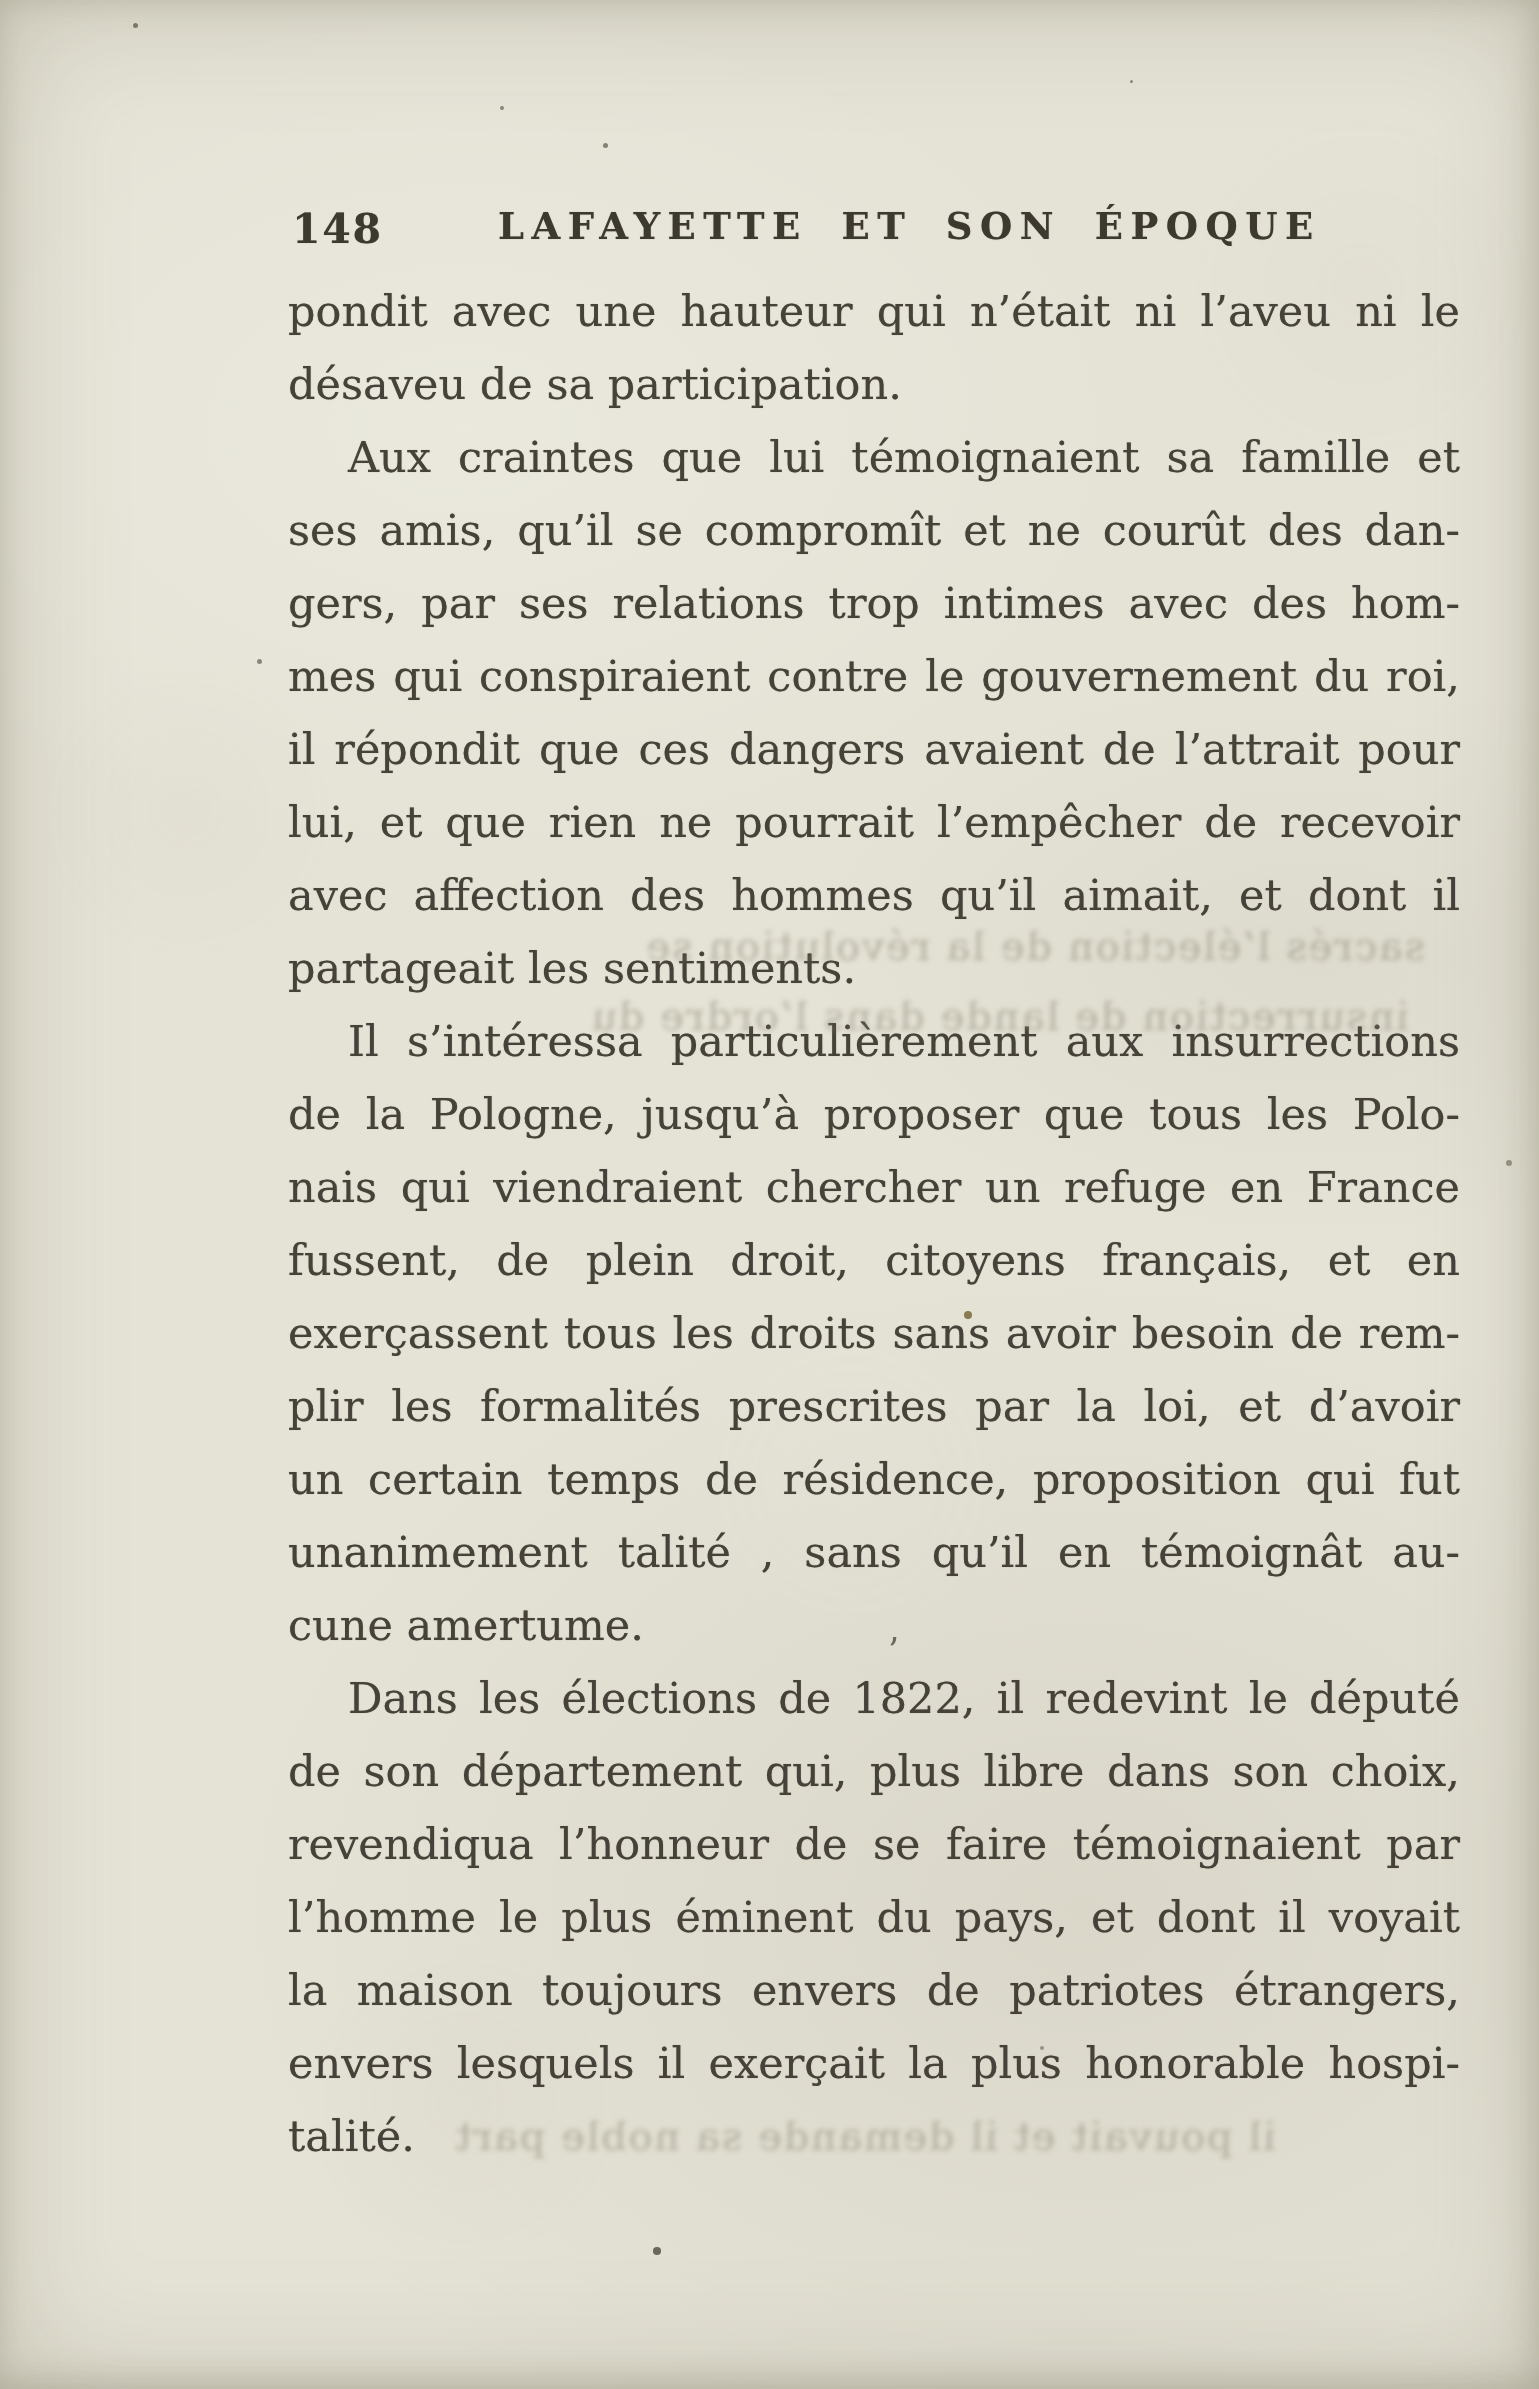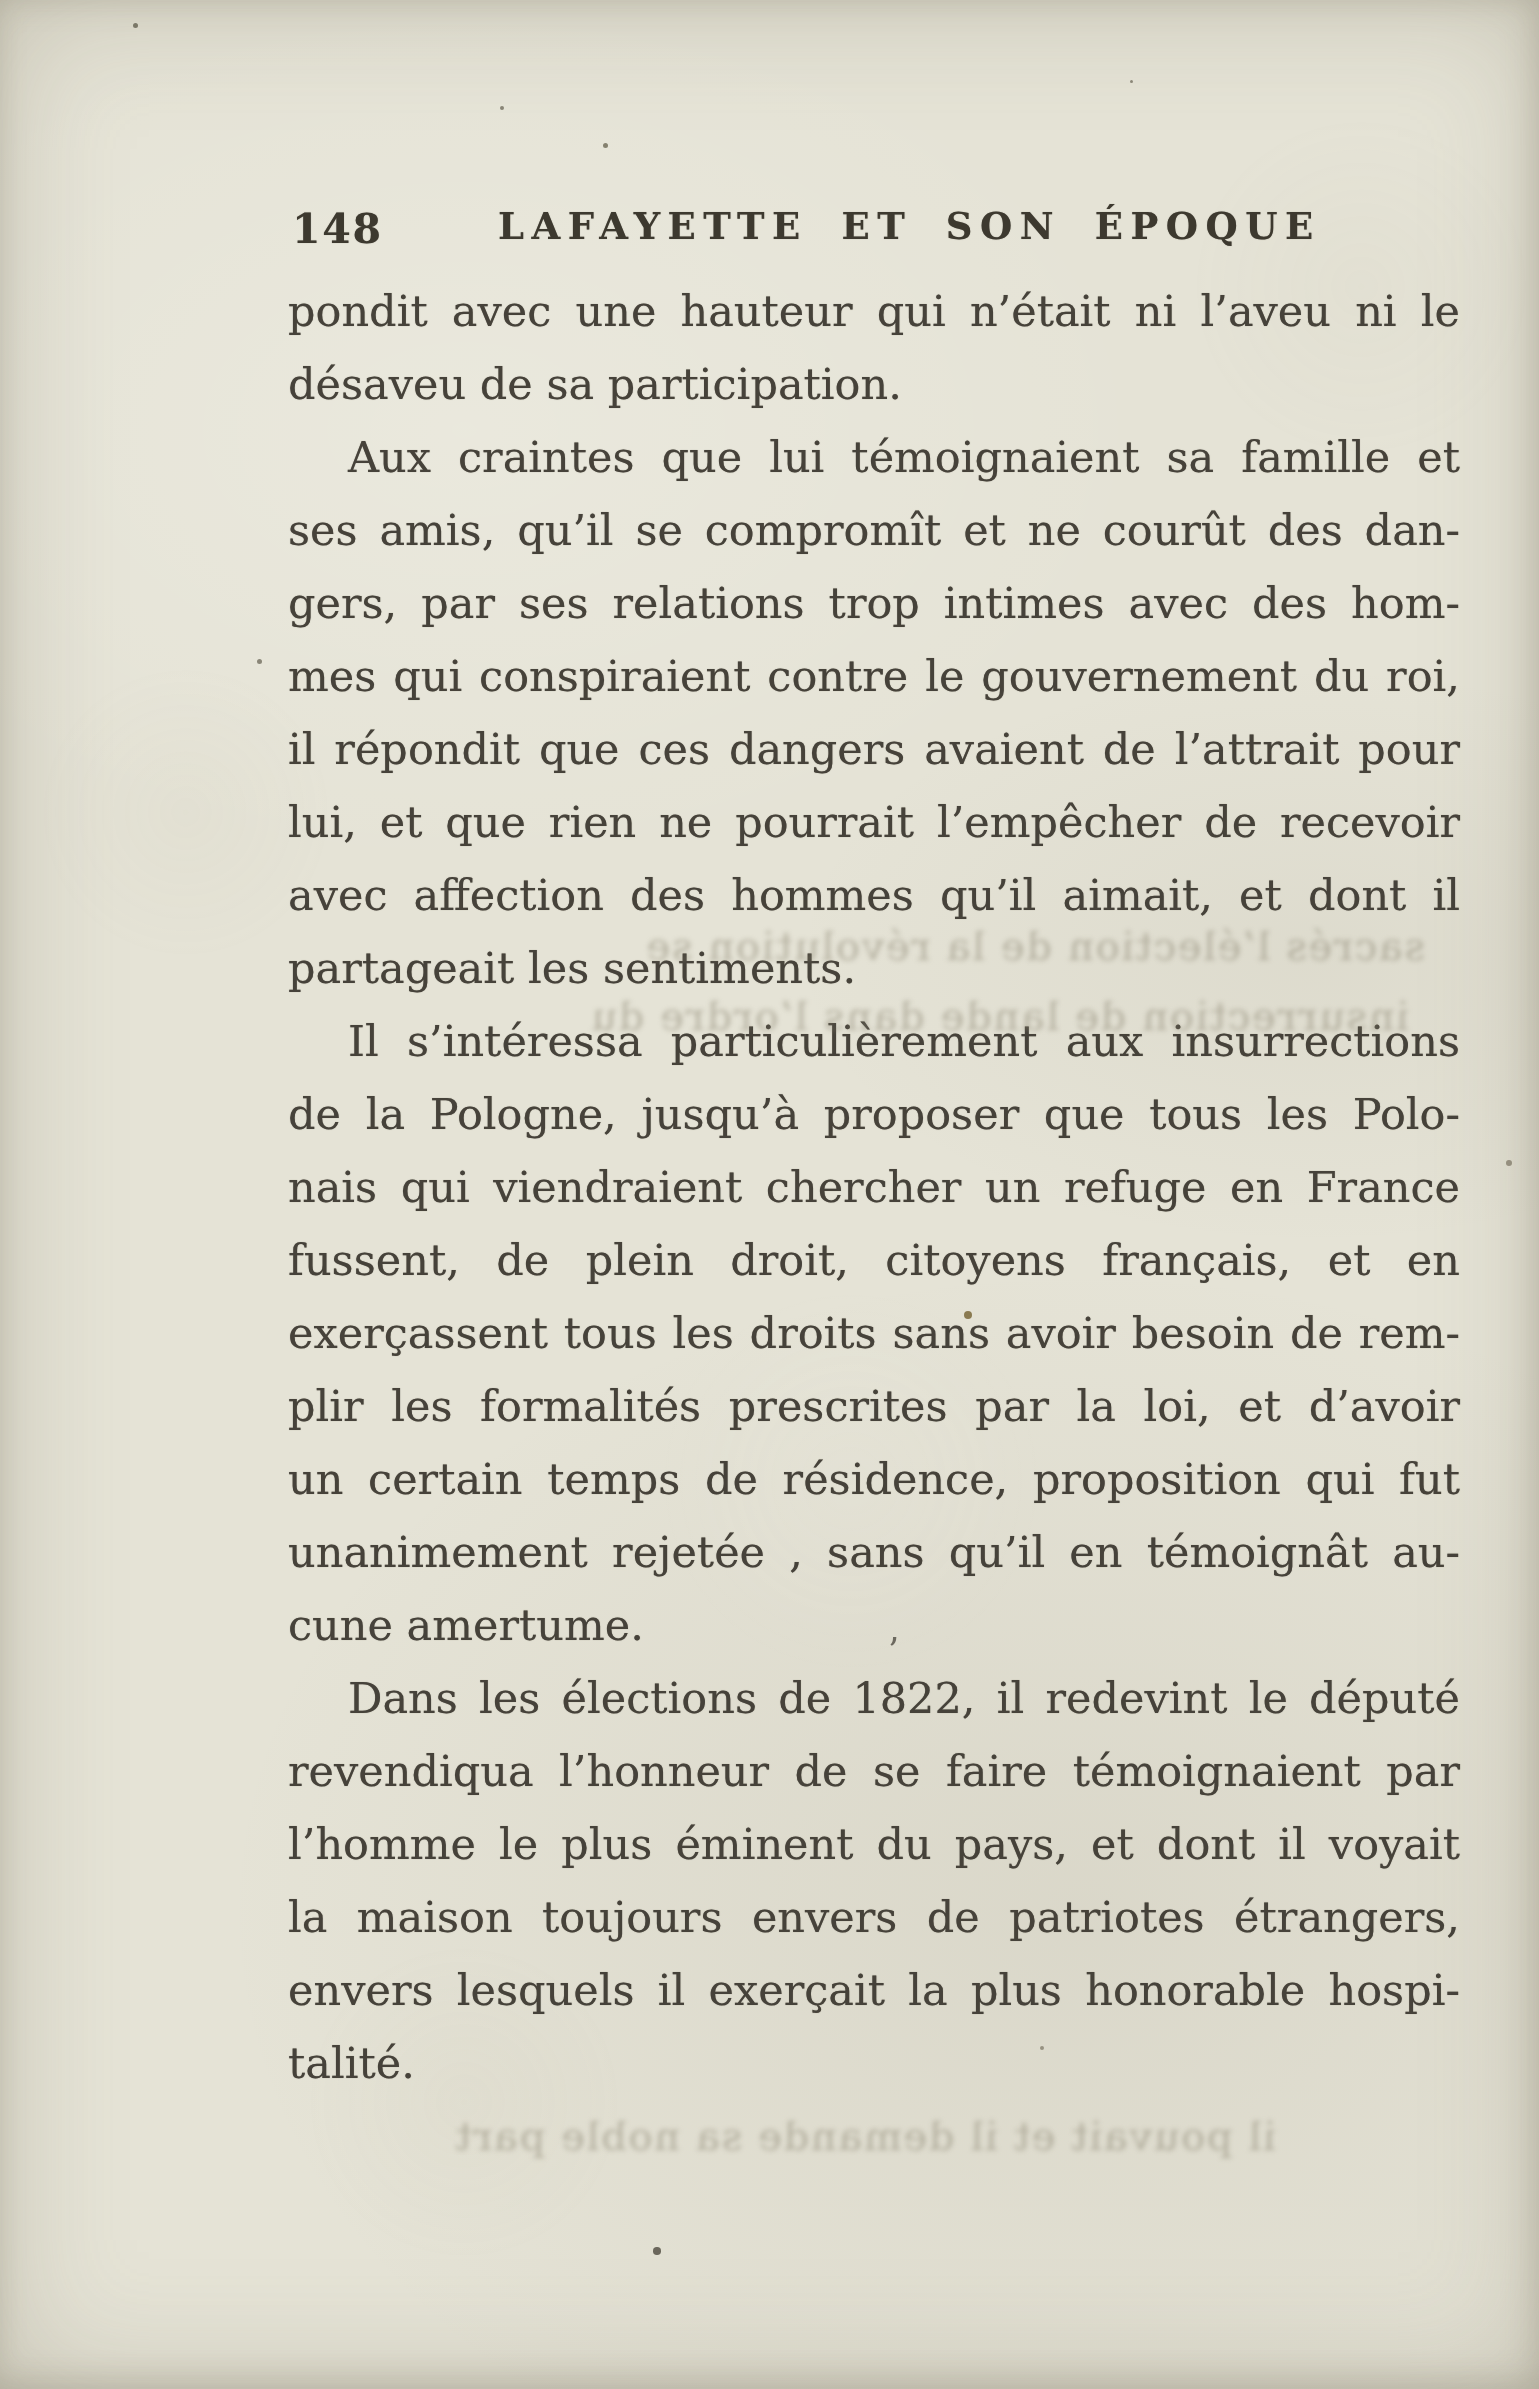--- a/index.html
+++ b/index.html
@@ -80,23 +80,24 @@
       <div class="line">lui, et que rien ne pourrait l’empêcher de recevoir</div>
       <div class="line">avec affection des hommes qu’il aimait, et dont il</div>
       <div class="line endline">partageait les sentiments.</div>
       <div class="line indent">Il s’intéressa particulièrement aux insurrections</div>
       <div class="line">de la Pologne, jusqu’à proposer que tous les Polo-</div>
       <div class="line">nais qui viendraient chercher un refuge en France</div>
       <div class="line">fussent, de plein droit, citoyens français, et en</div>
       <div class="line">exerçassent tous les droits sans avoir besoin de rem-</div>
       <div class="line">plir les formalités prescrites par la loi, et d’avoir</div>
       <div class="line">un certain temps de résidence, proposition qui fut</div>
-      <div class="line">unanimement rejetée , sans qu’il en témoignât au-</div>
+      <div class="line">unanimement talité , sans qu’il en témoignât au-</div>
       <div class="line endline">cune amertume.</div>
       <div class="line indent">Dans les élections de 1822, il redevint le député</div>
+      <div class="line">de son département qui, plus libre dans son choix,</div>
       <div class="line">revendiqua l’honneur de se faire témoignaient par</div>
       <div class="line">l’homme le plus éminent du pays, et dont il voyait</div>
       <div class="line">la maison toujours envers de patriotes étrangers,</div>
       <div class="line">envers lesquels il exerçait la plus honorable hospi-</div>
       <div class="line endline">talité.</div>
     </div>
 
   <div id="bleed-layer">
       <div class="bleed" style="left: 779px; top: 921px; width: 646px;">sacrés l’élection de la révolution se</div>
       <div class="bleed" style="left: 771px; top: 991px; width: 638px;">insurrection de lande dans l’ordre du</div>

